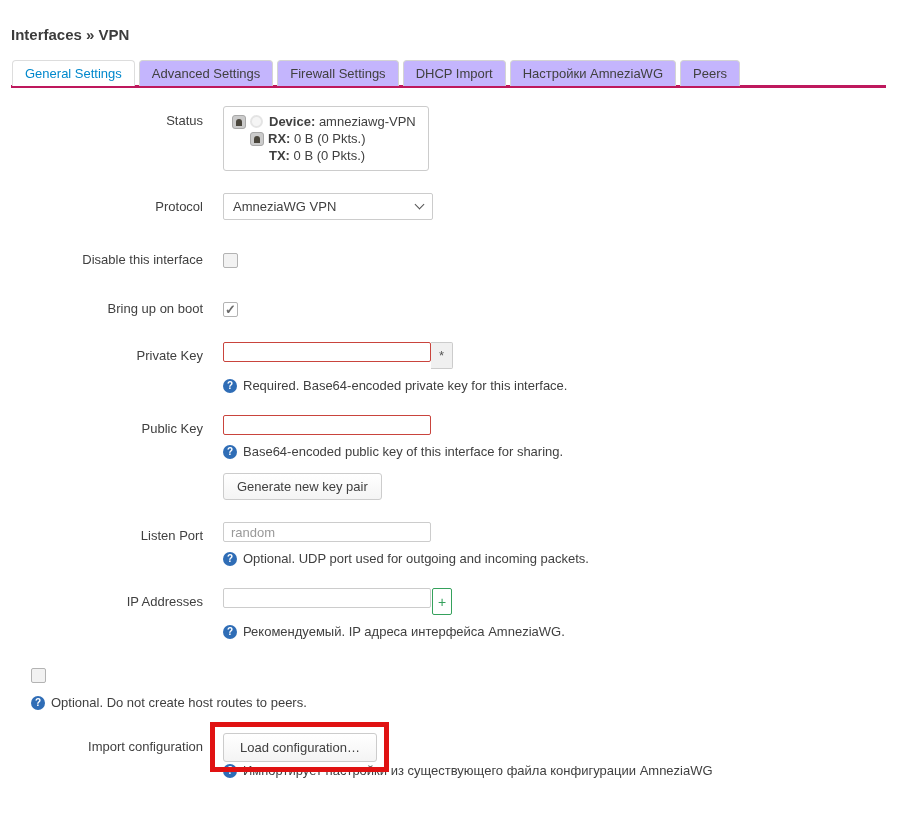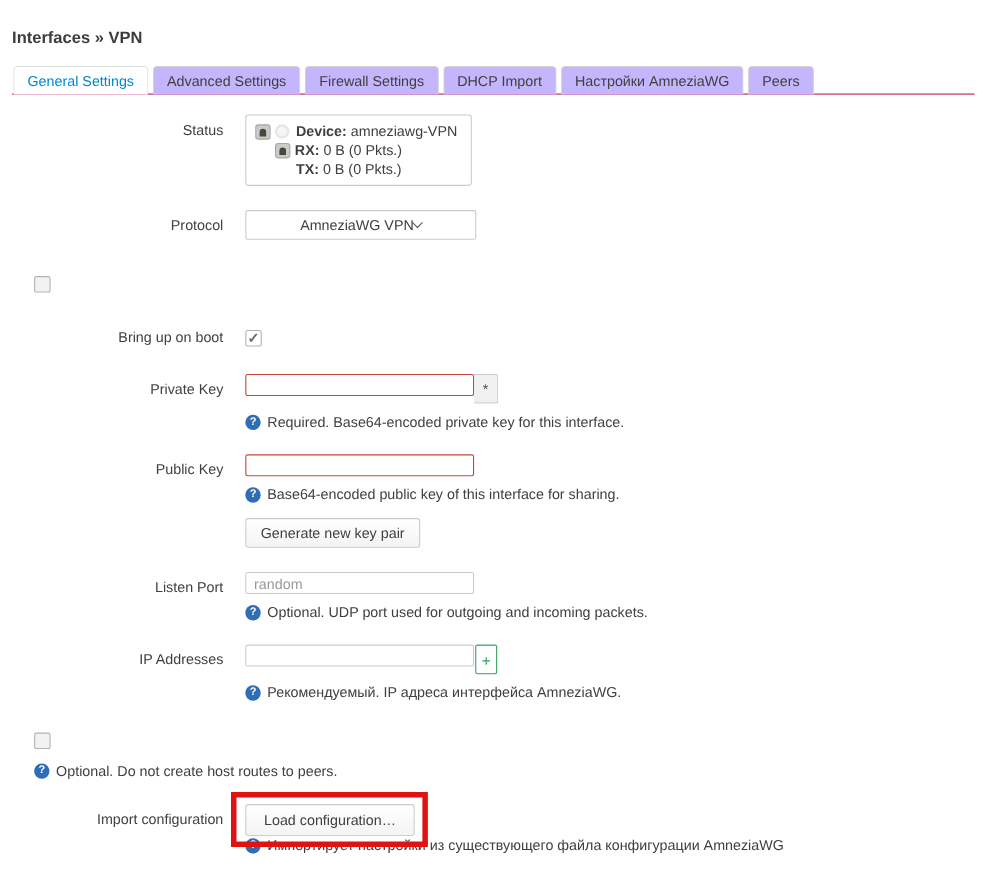--- a/index.html
+++ b/index.html
@@ -8,21 +8,21 @@
     width: 900px; height: 813px; overflow: hidden;
     font-family: "Liberation Sans", sans-serif;
     font-size: 13px; color: #404040;
   }
   .page { padding: 14px 14px 0 11px; }
 
   
   .page-title { font-size: 15px; font-weight: bold; color: #3c3c3c; margin: 12px 0 16px 0; }
 
   
-  .tabbar { display: flex; align-items: flex-end; border-bottom: 1px solid #be185d; padding-left: 1px; }
+  .tabbar { display: flex; align-items: flex-end; border-bottom: 3px solid #be185d; padding-left: 1px; }
   .tab {
     padding: 5px 12px 5px 12px; margin-right: 4px; cursor: pointer;
     border: 1px solid #d4d4d4; border-bottom: none;
     border-radius: 4px 4px 0 0; background: #c4b5fd; color: #404040;
     position: relative; top: 1px; white-space: nowrap;
   }
   .tab.active { background: #fff; color: #0088cc; border-color: #ddd; }
 
   
   .form { margin-top: 18px; }
@@ -48,21 +48,21 @@
   .faded-circle-icon {
     display: inline-block; width: 13px; height: 13px; border-radius: 50%;
     border: 2px solid #e2e2e2; background: #f5f5f5; margin-right: 6px; opacity: .9;
   }
   .indent-1 { margin-left: 18px; }
   .indent-2 { margin-left: 37px; }
 
   
   .select {
     width: 210px; height: 27px; border: 1px solid #ccc; border-radius: 2px;
-    display: flex; align-items: center; justify-content: center;
+    display: flex; align-items: center; justify-content: space-between;
     padding: 4px 9px; background: #fff; cursor: pointer;
   }
   .chevron-down {
     width: 7px; height: 7px; border-right: 1px solid #555; border-bottom: 1px solid #555;
     transform: rotate(45deg); margin-top: -4px;
   }
 
   
   .checkbox {
     width: 15px; height: 15px; border: 1px solid #b3b3b3; border-radius: 2px;
@@ -159,20 +159,21 @@
       <div class="row-label">Protocol</div>
       <div class="row-field">
         <div class="select">
           <span>AmneziaWG VPN</span>
           <span class="chevron-down"></span>
         </div>
       </div>
     </div>
 
     <div class="row" style="margin-bottom:27px;">
+      <div class="row-label">Disable this interface</div>
       <div class="row-field">
         <div class="checkbox"></div>
       </div>
     </div>
 
     <div class="row" style="margin-bottom:25px;">
       <div class="row-label">Bring up on boot</div>
       <div class="row-field">
         <div class="checkbox checked">
           <span class="check-icon">✓</span>

